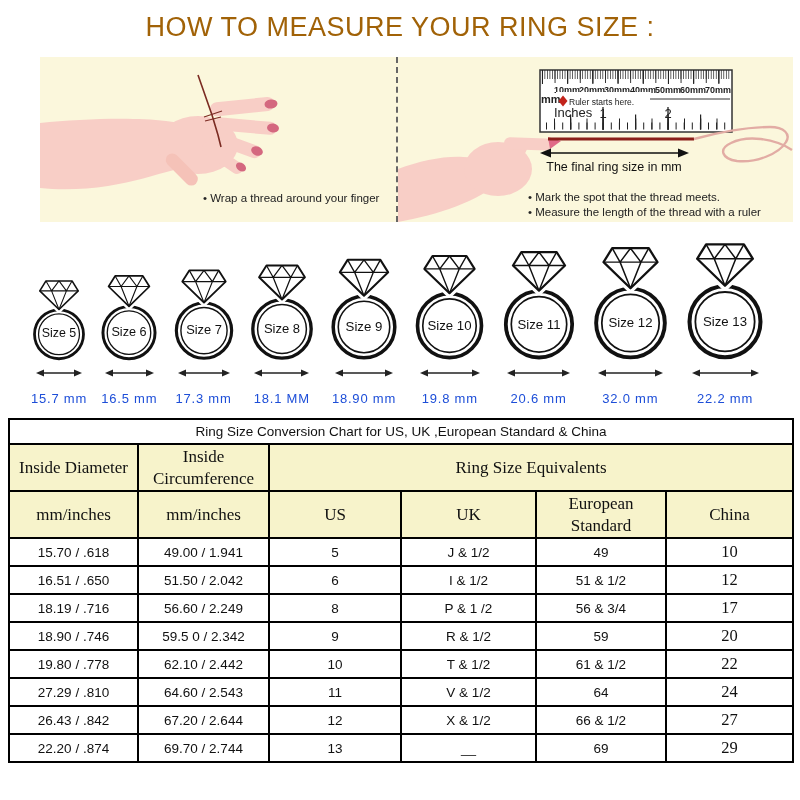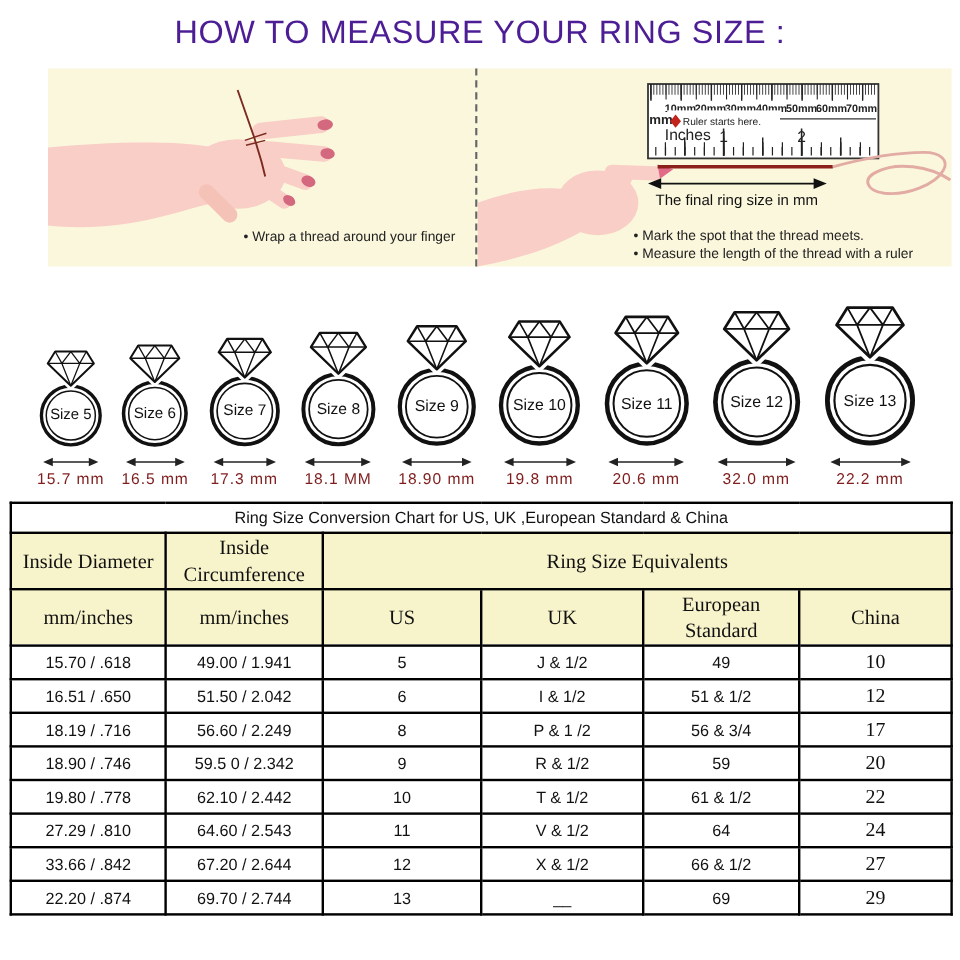--- a/index.html
+++ b/index.html
@@ -1,19 +1,19 @@
 <!DOCTYPE html>
 <html><head>
 <meta charset="utf-8">
 <style>
   html,body{margin:0;padding:0;background:#fff;}
   .page{position:relative;width:800px;height:800px;background:#fff;overflow:hidden;
         font-family:"Liberation Sans",sans-serif;color:#111;}
   .title{position:absolute;top:12px;left:0;width:100%;text-align:center;
-         font-size:27px;font-weight:400;letter-spacing:.5px;color:#4c1d95;}
+         font-size:27px;font-weight:400;letter-spacing:.5px;color:#a16207;}
   
   .panels{position:absolute;left:40px;top:57px;width:753px;height:165px;display:flex;}
   .panel{position:relative;height:165px;background:#FBF7DC;}
   .panel-left{width:356px;border-right:2px dashed #666;}
   .panel-right{flex:1;}
   .panel svg{position:absolute;left:0;top:0;}
   .bullet-text{position:absolute;font-size:11.5px;color:#222;white-space:nowrap;}
   .bullet-left{left:163px;top:135px;}
   .bullet-r1{left:130px;top:134px;}
   .bullet-r2{left:130px;top:149px;}
@@ -29,21 +29,21 @@
   .ring-item:nth-child(3) .ring-size-text{font-size:18.4px;}
   .ring-item:nth-child(4) .ring-size-text{font-size:17.6px;}
   .ring-item:nth-child(5) .ring-size-text{font-size:17px;}
   .ring-item:nth-child(6) .ring-size-text{font-size:16.3px;}
   .ring-item:nth-child(7) .ring-size-text{font-size:15.7px;}
   .ring-item:nth-child(8) .ring-size-text{font-size:15.2px;}
   .ring-item:nth-child(9) .ring-size-text{font-size:14.7px;}
   .dim-arrow{margin-top:5px;display:block;}
   .dim-arrow path{fill:#222;}
   .dim-arrow line{stroke:#222;stroke-width:1.4;}
-  .ring-label{font-size:13px;letter-spacing:.8px;margin-top:1px;color:#7f1d1d;}
+  .ring-label{font-size:13px;letter-spacing:.8px;margin-top:13px;color:#1d4ed8;}
   
   table.conv{position:absolute;left:8px;top:418px;width:784px;border-collapse:collapse;
              table-layout:fixed;padding-left:11px;}
   table.conv td{border:2px solid #000;text-align:center;vertical-align:middle;
                 padding:0 2px;overflow:hidden;}
   .t-title td{height:23px;font-size:13.5px;font-family:"Liberation Sans",sans-serif;background:#fff;}
   .hdr{background:#F7F3CB;font-family:"Liberation Serif",serif;font-weight:400;
        font-size:17px;line-height:1.25;}
   .t-grp td{height:45px;}
   .t-sub td{height:45px;}
@@ -328,21 +328,21 @@
       </tr>
       <tr class="t-row">
         <td>27.29 / .810</td>
           <td>64.60 / 2.543</td>
           <td>11</td>
           <td>V &amp; 1/2</td>
           <td>64</td>
           <td class="china">24</td>
       </tr>
       <tr class="t-row">
-        <td>33.66 / .842</td>
+        <td>26.43 / .842</td>
           <td>67.20 / 2.644</td>
           <td>12</td>
           <td>X &amp; 1/2</td>
           <td>66 &amp; 1/2</td>
           <td class="china">27</td>
       </tr>
       <tr class="t-row">
         <td>22.20 / .874</td>
           <td>69.70 / 2.744</td>
           <td>13</td>

